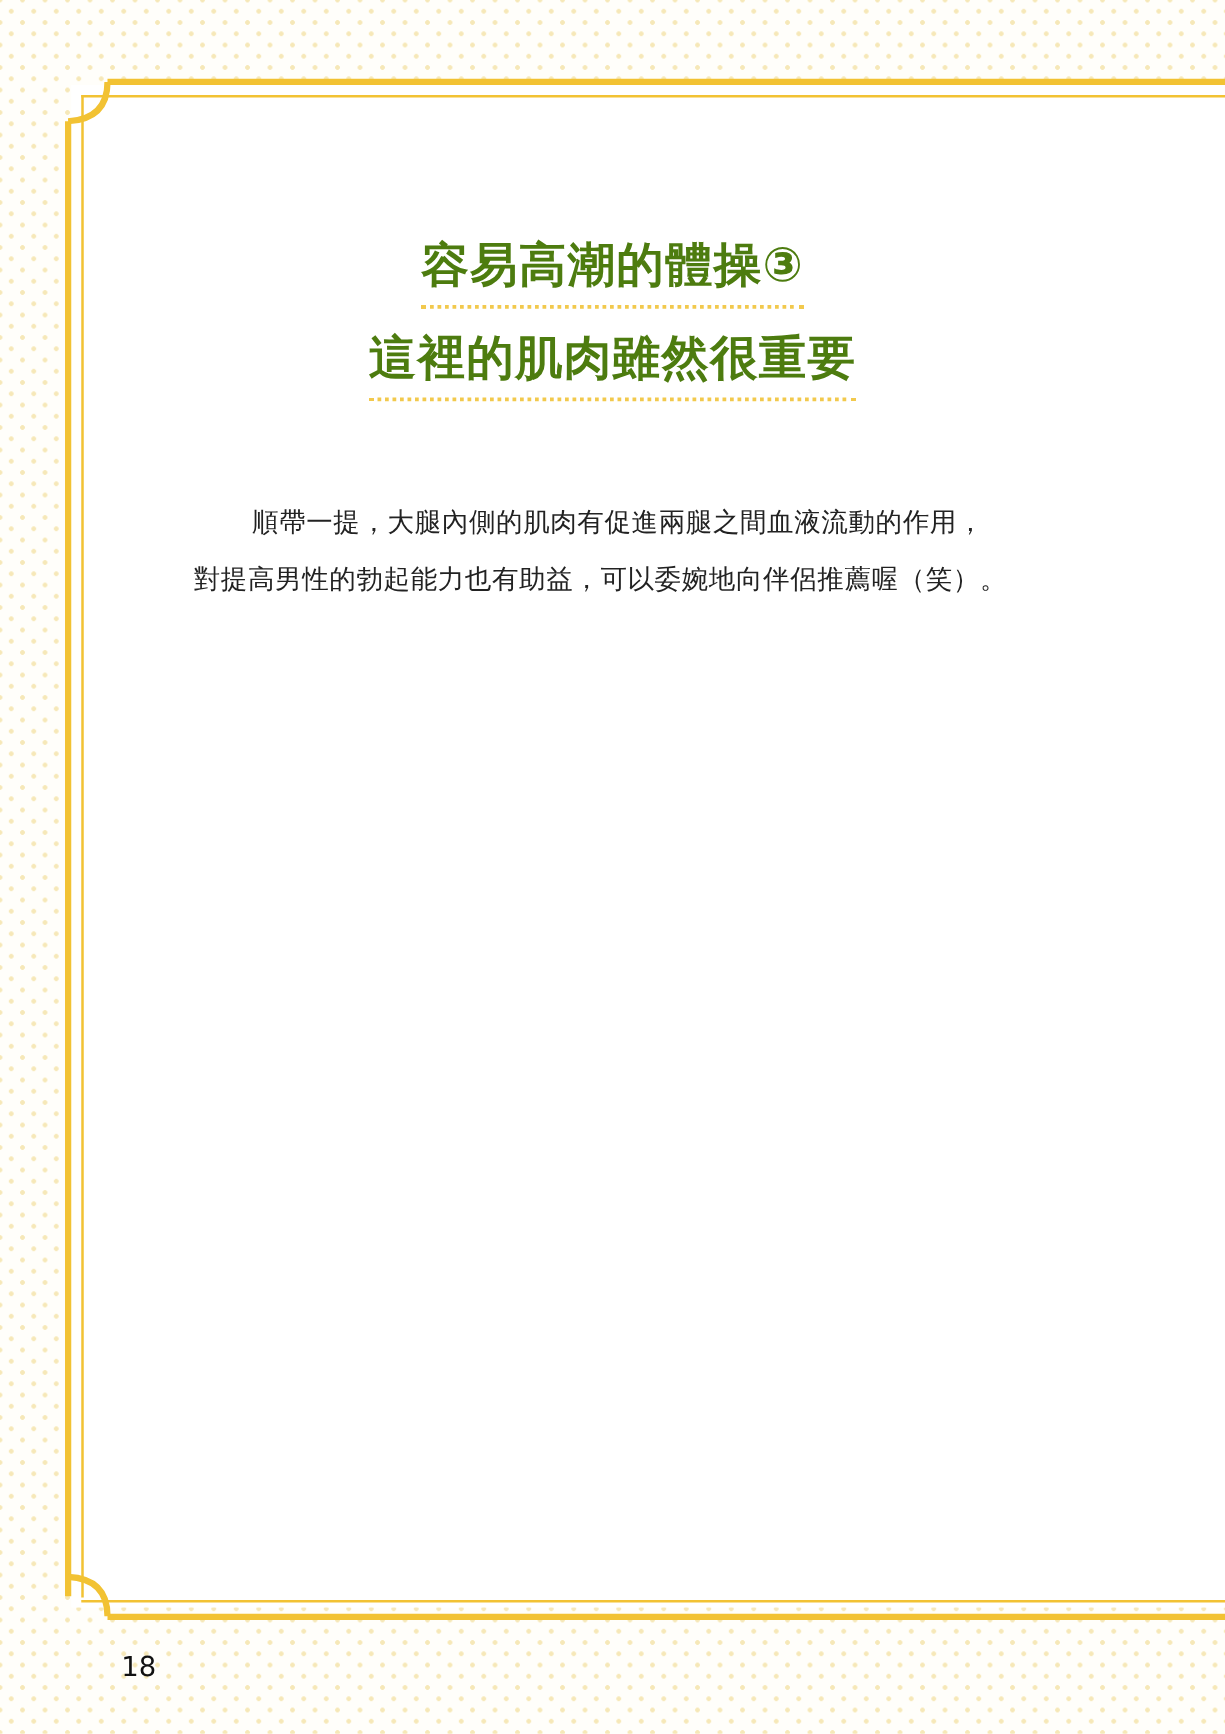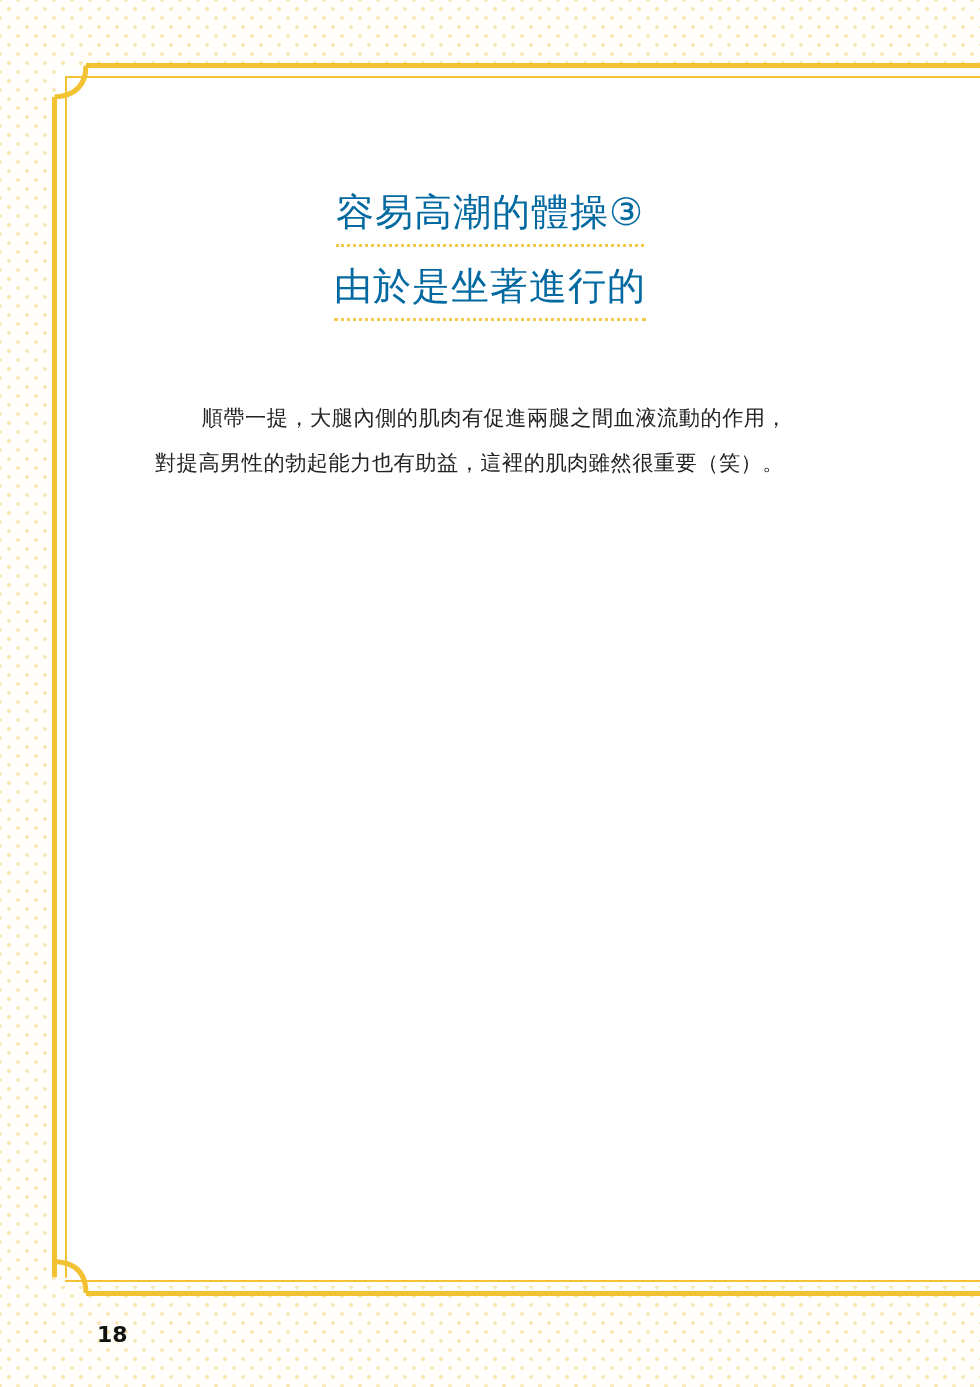--- a/index.html
+++ b/index.html
@@ -10,33 +10,33 @@
                       radial-gradient(circle, #f6e8b8 1.6px, transparent 2.2px);
     background-size: 18px 18px;
     background-position: 0 0, 9px 9px;
     font-family: "DejaVu Serif", "Liberation Serif", serif;
   }
   .frame-fill { position:absolute; left:57px; top:68px; right:0; height:1218px; background:#ffffff; }
   .line { position:absolute; background:#f2c233; }
   .corner { position:absolute; }
   .title-block { position:absolute; left:0; width:980px; text-align:center; }
   .title-line {
-    display:inline-block; color:#0369a1; font-family:"DejaVu Sans","Liberation Sans",sans-serif;
-    font-weight:normal; font-size:38px; letter-spacing:1px; padding-bottom:6px;
+    display:inline-block; color:#4d7c0f; font-family:"DejaVu Sans","Liberation Sans",sans-serif;
+    font-weight:bold; font-size:38px; letter-spacing:1px; padding-bottom:6px;
     border-bottom:3px dotted #f2c94d; line-height:52px;
   }
   .body-text {
     position:absolute; left:155px; top:395px; width:652px;
     font-size:21.2px; line-height:45px; color:#222; letter-spacing:0.5px;
   }
   .body-text p { margin:0; text-indent:2.2em; }
   .hl { background: linear-gradient(to bottom, transparent 38%, #ffd966 38%, #ffd966 96%, transparent 96%); }
   .page-num {
     position:absolute; left:97px; top:1322px; font-family:"DejaVu Sans","Liberation Sans",sans-serif;
-    font-weight:bold; font-size:22px; color:#111;
+    font-weight:normal; font-size:22px; color:#111;
   }
 </style>
 </head>
 <body>
 
 <div class="frame-fill"></div>
 
 <div>
   <div class="line" style="left:86px; top:63px; right:0; height:5px;"></div>
   <div class="line" style="left:65px; top:76px; right:0; height:2px;"></div>
@@ -49,20 +49,20 @@
   </svg>
   <svg class="corner" style="left:50px; top:1257px;" width="40" height="40">
     <path d="M4.5 4.5 Q36 6 36 36" fill="none" stroke="#f2c233" stroke-width="5"></path>
   </svg>
 </div>
 
 <div class="title-block" style="top:186px;">
   <span class="title-line">容易高潮的體操③</span>
 </div>
 <div class="title-block" style="top:260px;">
-  <span class="title-line">由於是坐著進行的</span>
+  <span class="title-line">這裡的肌肉雖然很重要</span>
 </div>
 
 <div class="body-text">
-  <p><span>順帶一提，大腿內側的肌肉有促進兩腿之間血液流動的作用，對提高男性的勃起能力也有助益，這裡的肌肉雖然很重要（笑）。</span></p>
+  <p><span>順帶一提，大腿內側的肌肉有促進兩腿之間血液流動的作用，對提高男性的勃起能力也有助益，可以委婉地向伴侶推薦喔（笑）。</span></p>
 </div>
 
 <div class="page-num">18</div>
 
 </body></html>

